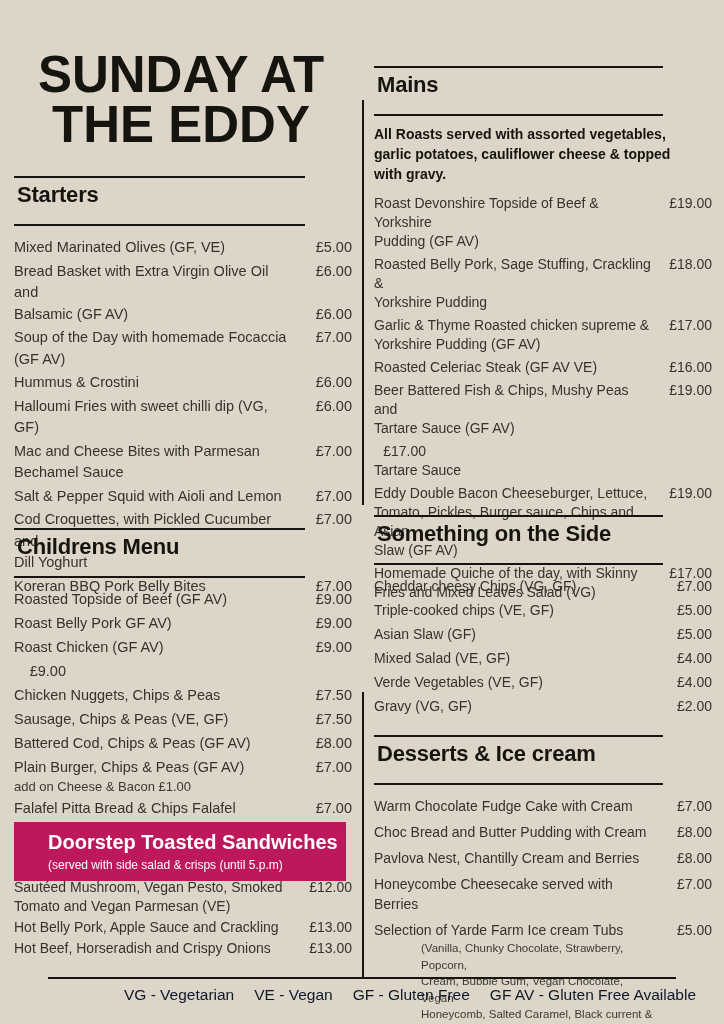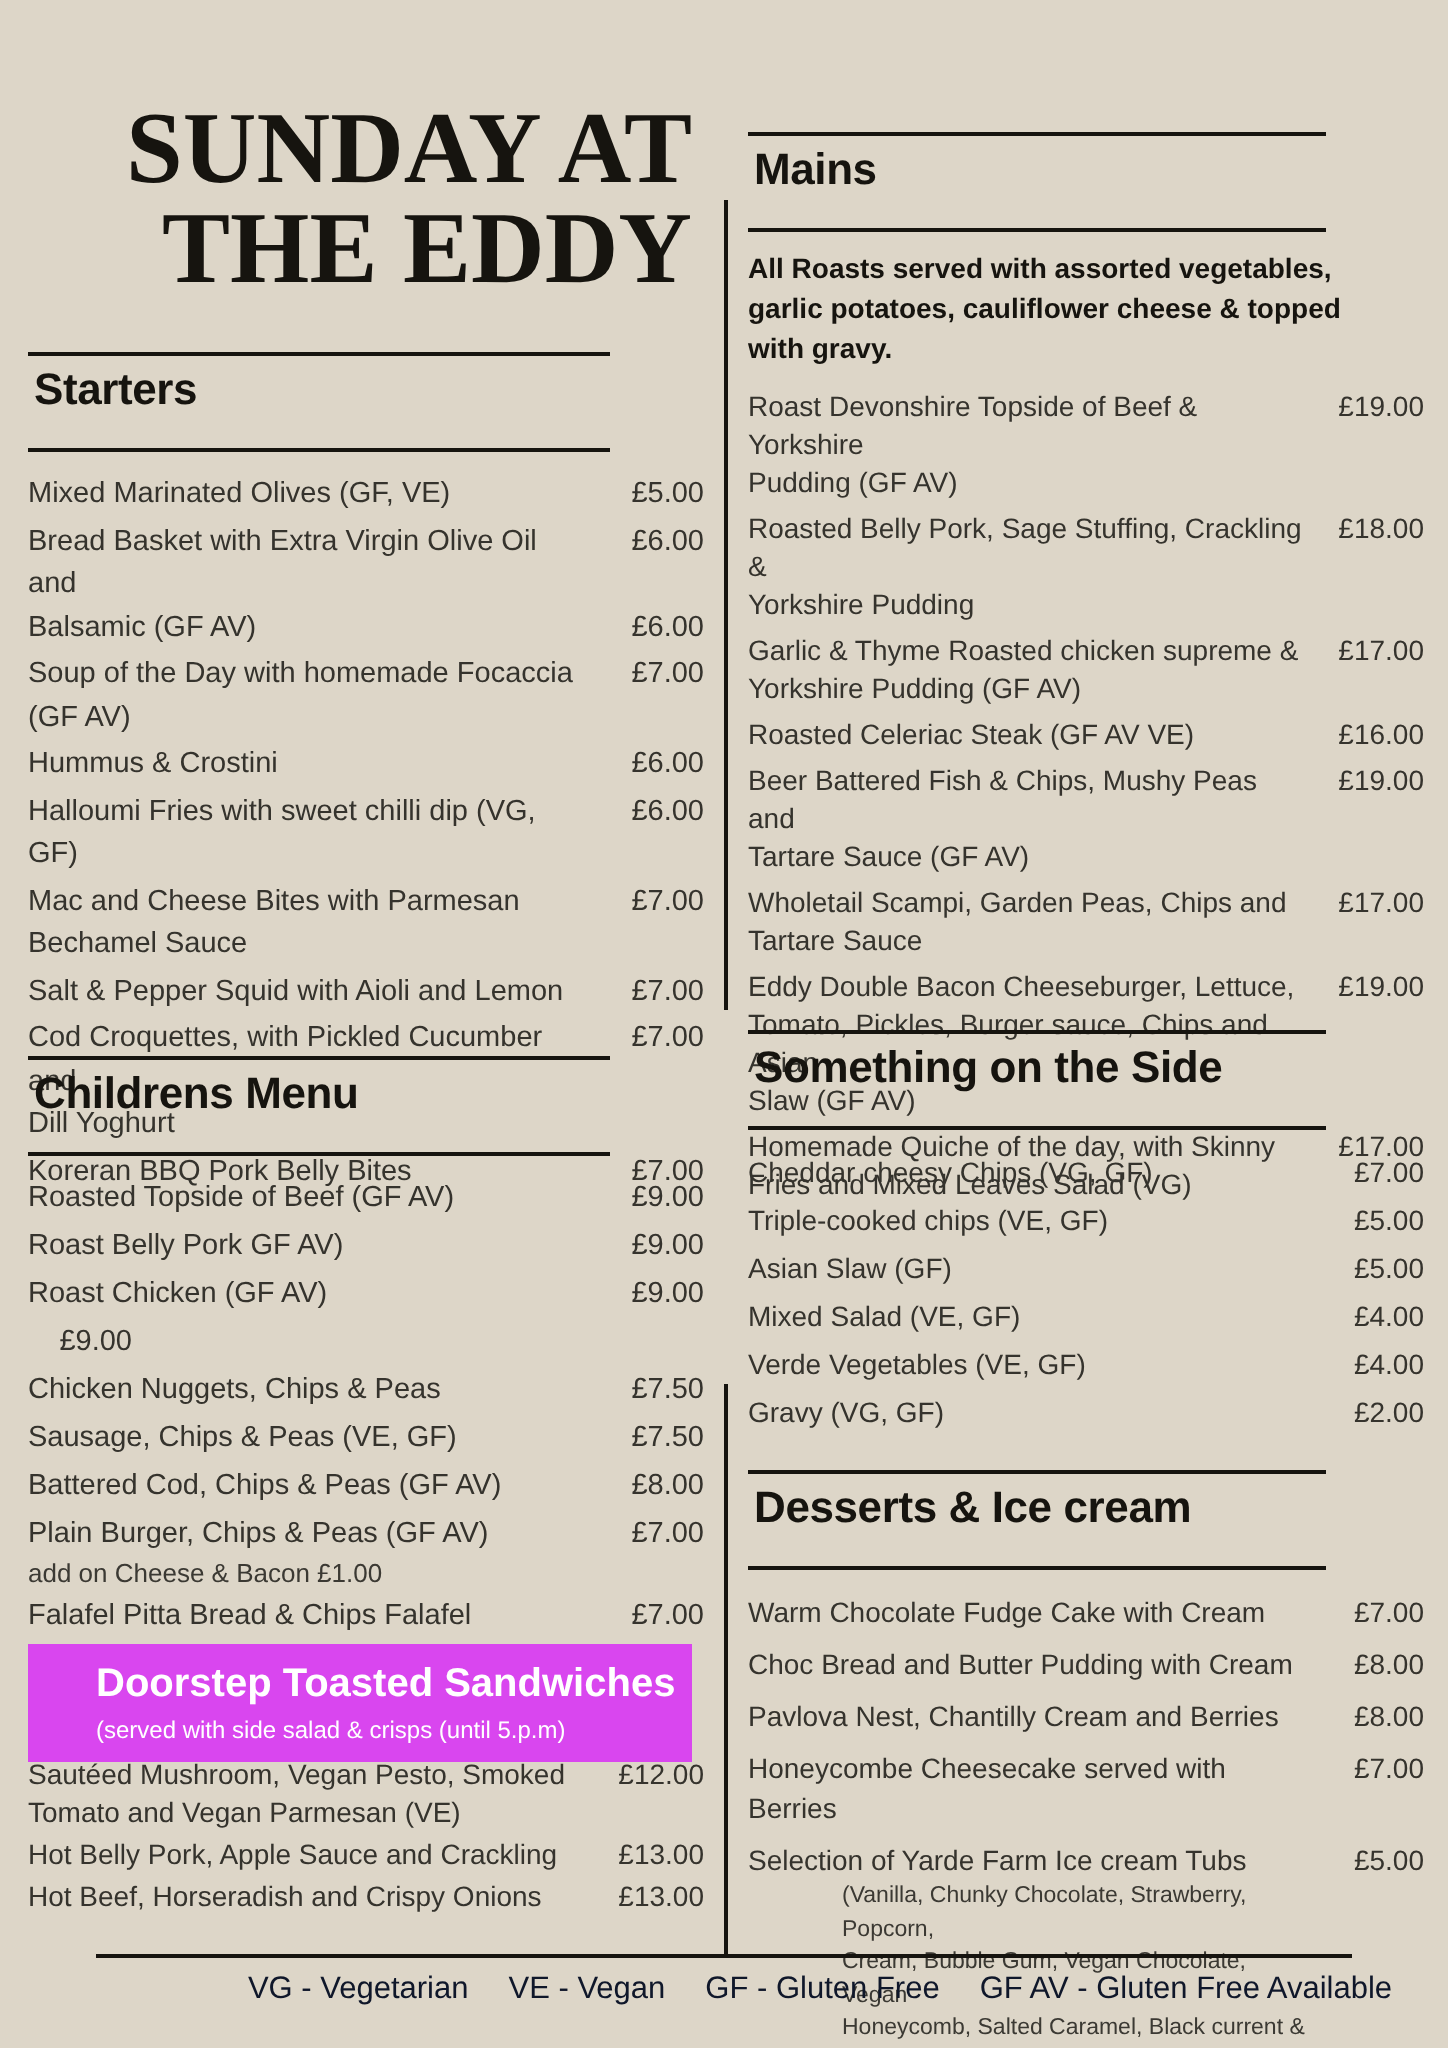--- a/index.html
+++ b/index.html
@@ -5,22 +5,22 @@
   html,body{margin:0;padding:0;}
   body{
     width:724px;height:1024px;position:relative;overflow:hidden;
     background:#ddd6c8;color:#2f2d28;
     font-family:"Liberation Sans", sans-serif;
     -webkit-font-smoothing:antialiased;
   }
   .abs{position:absolute;}
   
   #title{
-    left:16px;top:50px;width:330px;text-align:right;
-    font-family:Liberation Serif, serif;font-weight:700;
+    left:16px;top:50px;width:330px;text-align:center;
+    font-family:Liberation Sans, sans-serif;font-weight:700;
     font-size:51px;line-height:50px;color:#16140f;letter-spacing:0px;
   }
   
   .sec-head{
     border-top:2.5px solid #16140f;border-bottom:2.5px solid #16140f;
     font-weight:700;font-size:22px;color:#16140f;
     padding:4px 0 16px 3px;letter-spacing:-0.2px;
   }
   
   .menu-list .menu-item{margin-bottom:3px;}
@@ -41,21 +41,21 @@
   #side-list .menu-item{margin-bottom:3px;}
   #desserts-list{line-height:20px;}
   #desserts-list .menu-item{margin-bottom:6px;}
   #desserts-list .line.small{line-height:16.5px;font-size:11.5px;margin-left:47px;}
   #mains-note{
     font-weight:700;font-size:14px;line-height:20px;color:#16140f;
     margin:8px 0 10px 0;
   }
   
   #banner{
-    left:14px;top:822px;width:332px;background:#d946ef;color:#ffffff;
+    left:14px;top:822px;width:332px;background:#be185d;color:#ffffff;
     padding:9px 0 9px 34px;box-sizing:border-box;
   }
   #banner .bt{font-weight:700;font-size:20px;letter-spacing:0px;}
   #banner .bs{font-weight:400;font-size:12px;margin-top:4px;}
   
   .vrule{width:2px;background:#16140f;}
   #bottom-rule{left:48px;top:977px;width:628px;height:2px;background:#16140f;}
   
   #footer{
     left:0;top:986px;width:724px;display:flex;justify-content:center;gap:20px;
@@ -284,21 +284,20 @@
           <span class="t">Beer Battered Fish &amp; Chips, Mushy Peas and</span>
           <span class="p">£19.00</span>
         </div>
         <div class="line">
           <span class="t">Tartare Sauce (GF AV)</span>
           <span class="p"></span>
         </div>
       </div>
       <div class="menu-item">
         <div class="line">
-          <span class="t">Wholetail Scampi, Garden Peas, Chips and</span>
           <span class="p">£17.00</span>
         </div>
         <div class="line">
           <span class="t">Tartare Sauce</span>
           <span class="p"></span>
         </div>
       </div>
       <div class="menu-item">
         <div class="line">
           <span class="t">Eddy Double Bacon Cheeseburger, Lettuce,</span>

